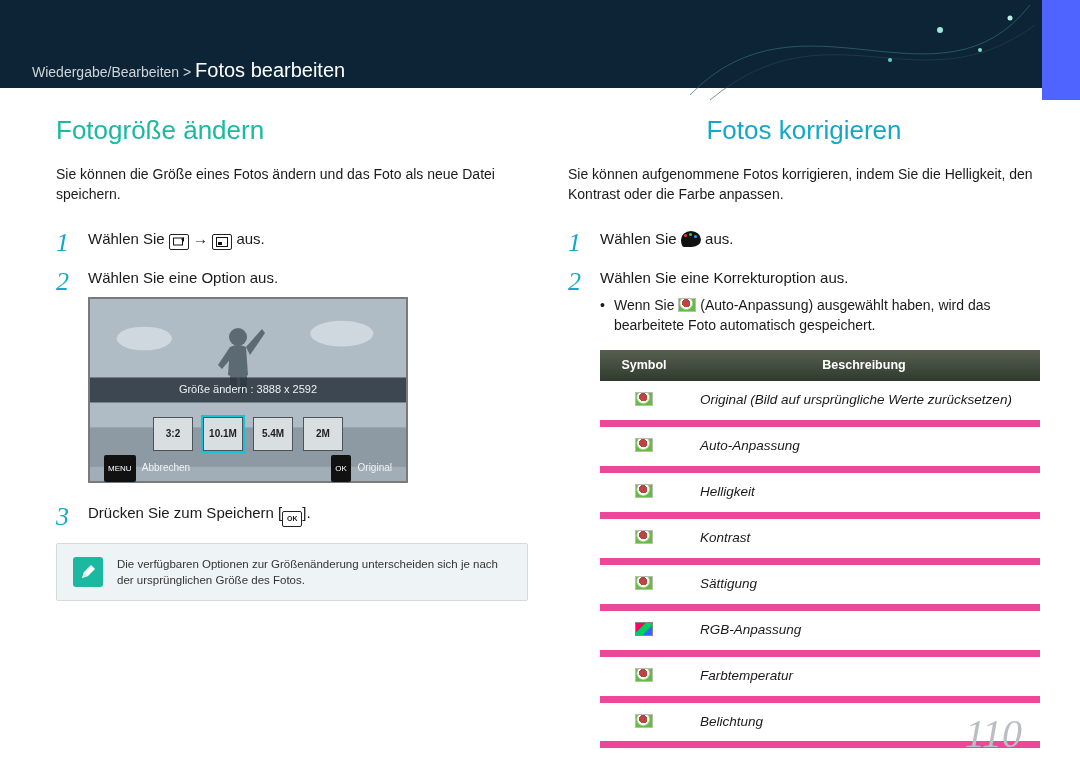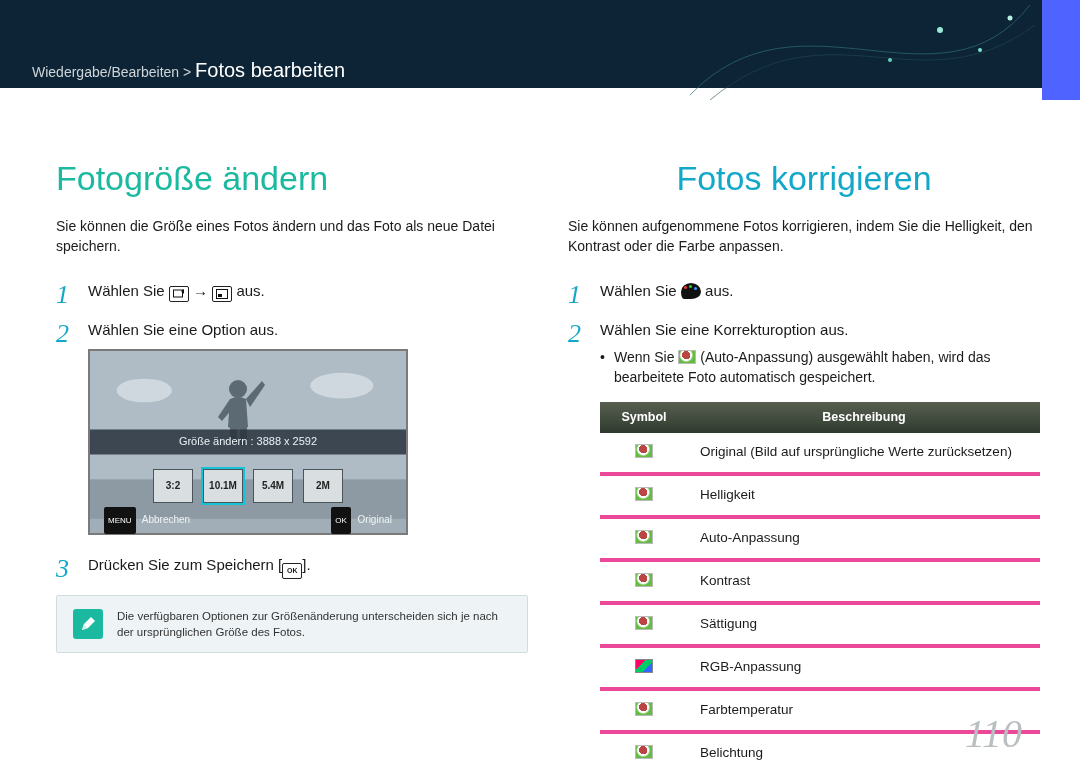--- a/index.html
+++ b/index.html
@@ -30,21 +30,21 @@
   }
   .breadcrumb .strong { color: #ffffff; font-size: 20px; font-weight: 300; }
   .content {
     position: absolute; top: 115px; left: 0; right: 0; bottom: 0;
     display: flex;
     padding: 0 40px 0 56px;
     gap: 40px;
   }
   .col { flex: 1 1 50%; min-width: 0; }
   h2.section {
-    font-size: 34px; font-weight: 400; color: #1ab9a0; margin-bottom: 18px; margin-top: 44px;
+    font-size: 26px; font-weight: 400; color: #1ab9a0; margin-bottom: 18px;
   }
   .col-r h2.section { color: #13a8c9; text-align: center; }
   p.intro { font-size: 14px; line-height: 1.45; margin-bottom: 22px; }
   ol.steps { list-style: none; counter-reset: st; }
   ol.steps > li {
     counter-increment: st; position: relative; padding-left: 32px;
     font-size: 15px; margin-bottom: 16px; line-height: 1.55;
   }
   ol.steps > li::before {
     content: counter(st);
@@ -113,21 +113,21 @@
   .bullet-line { position:relative; padding-left:14px; margin-top:6px; font-size:14px; line-height:1.45; }
   .bullet-line:before{content:"•"; position:absolute; left:0; top:0; }
   table.spec {
     width:100%; border-collapse:collapse; margin-top:14px; font-size:13.5px;
   }
   table.spec th {
     background:#2f3a2e; background:linear-gradient(#575f50,#2f3a2e);
     color:#fff; font-weight:600; text-align:center; padding:6px 12px; font-size:12.5px;
   }
   table.spec th:first-child{width:88px;}
-  table.spec td { padding:9px 12px; border-bottom:4px solid #ec4899; }
+  table.spec td { padding:9px 12px; border-bottom:7px solid #ec4899;font-style:italic; }
   table.spec td:first-child{text-align:center;}
   .page-num {
     position:absolute; right:58px; bottom:8px;
     font-family: Georgia, "Times New Roman", serif;
     font-style: italic; font-size:40px; color:#b9bfc1; font-weight:400;
   }
 </style>
 </head>
 <body>
 
@@ -261,25 +261,25 @@
               <th>Beschreibung</th>
             </tr>
           </thead>
           <tbody>
             <tr>
                 <td><span class="icon-flower"></span></td>
                 <td>Original (Bild auf ursprüngliche Werte zurücksetzen)</td>
               </tr>
             <tr>
                 <td><span class="icon-flower"></span></td>
+                <td>Auto-Anpassung</td>
+              </tr>
+            <tr>
+                <td><span class="icon-flower"></span></td>
                 <td>Helligkeit</td>
-              </tr>
-            <tr>
-                <td><span class="icon-flower"></span></td>
-                <td>Auto-Anpassung</td>
               </tr>
             <tr>
                 <td><span class="icon-flower"></span></td>
                 <td>Kontrast</td>
               </tr>
             <tr>
                 <td><span class="icon-flower"></span></td>
                 <td>Sättigung</td>
               </tr>
             <tr>

